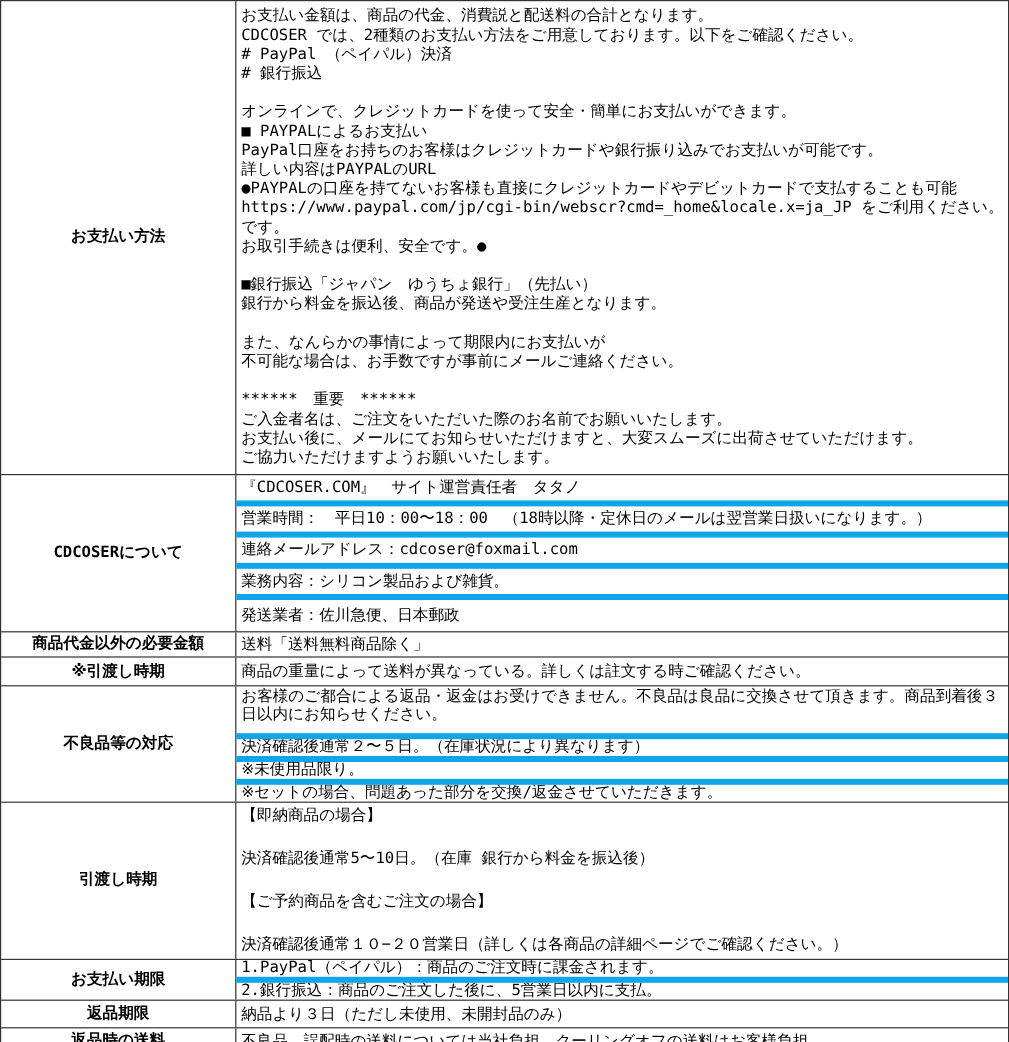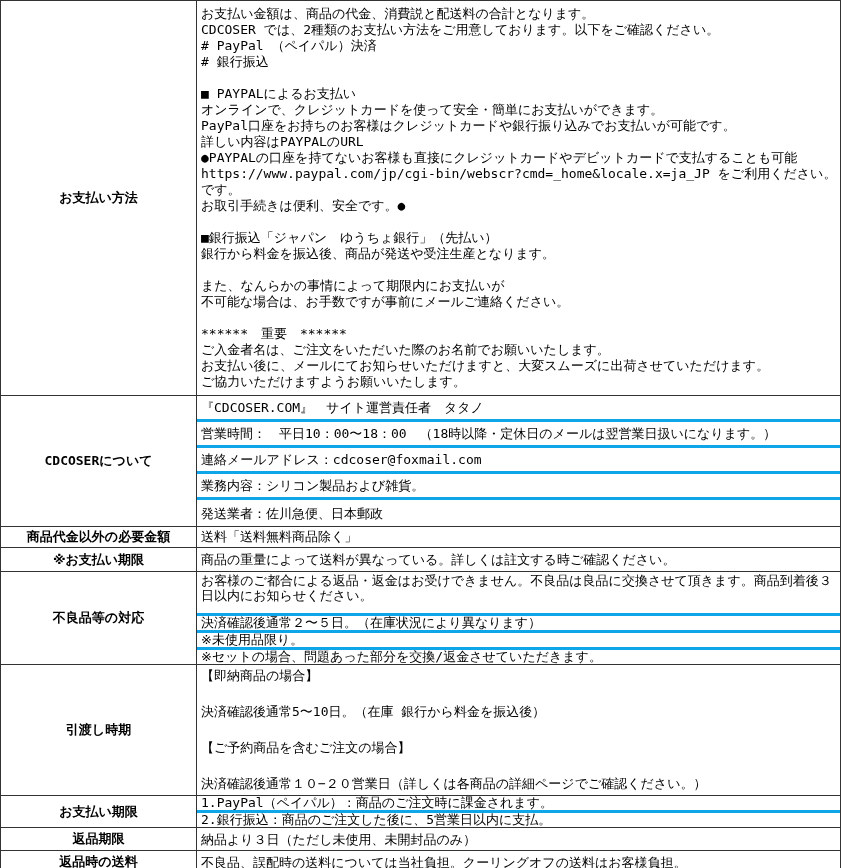--- a/index.html
+++ b/index.html
@@ -16,53 +16,53 @@
     display:flex; align-items:center; justify-content:center;
     font-weight:bold; text-align:right; padding:2px; line-height:16px;
   }
   .content-cell { flex:1 1 auto; min-width:0; display:flex; flex-direction:column; }
   .lines { padding:5px 4px 3px 4px; }
   .line { line-height:16px; min-height:16px; white-space:pre; overflow:hidden; }
   .payment-lines { min-height:394px; }
   .delivery-lines { padding:2px 4px; }
   .delivery-lines .line { line-height:18px; min-height:18px; }
   .subrow {
-    border-bottom:3px solid #0ea5e9; padding:0 4px;
+    border-bottom:5px solid #0ea5e9; padding:0 4px;
     display:flex; align-items:center; line-height:15px;
   }
   .content-cell .subrow:last-child { border-bottom:none; }
   .subrow-about { min-height:26px; }
   .subrow-sm { min-height:13px; line-height:14px; overflow:hidden; }
   .subrow-para {
     min-height:44px; align-items:flex-start; padding:1px 4px;
     display:block; line-height:15px; white-space:pre-wrap; word-break:break-all;
   }
   .single { padding:1px 4px; display:flex; align-items:center; line-height:15px; }
-  .h21 { min-height:20px;font-family:Liberation Mono, monospace; }
+  .h21 { min-height:20px; }
   .h24 { min-height:23px; }
   .h23 { min-height:22px; }
   .bold { font-weight:normal; }
 </style>
 </head>
 <body>
 
 <div class="page">
   <div class="table">
 
     <div class="row">
       <div class="label-cell">お支払い方法</div>
       <div class="content-cell">
         <div class="lines payment-lines">
           <div class="line">お支払い金額は、商品の代金、消費説と配送料の合計となります。</div>
           <div class="line">CDCOSER では、2種類のお支払い方法をご用意しております。以下をご確認ください。</div>
           <div class="line"># PayPal （ペイパル）決済</div>
           <div class="line"># 銀行振込</div>
           <div class="line"></div>
+          <div class="line">オンラインで、クレジットカードを使って安全・簡単にお支払いができます。</div>
           <div class="line">■ PAYPALによるお支払い</div>
-          <div class="line">オンラインで、クレジットカードを使って安全・簡単にお支払いができます。</div>
           <div class="line">PayPal口座をお持ちのお客様はクレジットカードや銀行振り込みでお支払いが可能です。</div>
           <div class="line">詳しい内容はPAYPALのURL</div>
           <div class="line">●PAYPALの口座を持てないお客様も直接にクレジットカードやデビットカードで支払することも可能</div>
           <div class="line">https://www.paypal.com/jp/cgi-bin/webscr?cmd=_home&amp;locale.x=ja_JP をご利用ください。</div>
           <div class="line">です。</div>
           <div class="line">お取引手続きは便利、安全です。●</div>
           <div class="line"></div>
           <div class="line">■銀行振込「ジャパン　ゆうちょ銀行」（先払い）</div>
           <div class="line">銀行から料金を振込後、商品が発送や受注生産となります。</div>
           <div class="line"></div>
@@ -89,21 +89,21 @@
     </div>
 
     <div class="row">
       <div class="label-cell">商品代金以外の必要金額</div>
       <div class="content-cell">
         <div class="single h21">送料「送料無料商品除く」</div>
       </div>
     </div>
 
     <div class="row">
-      <div class="label-cell">※お支払い期限</div>
+      <div class="label-cell">※引渡し時期</div>
       <div class="content-cell">
         <div class="single h24">商品の重量によって送料が異なっている。詳しくは註文する時ご確認ください。</div>
       </div>
     </div>
 
     <div class="row">
       <div class="label-cell">不良品等の対応</div>
       <div class="content-cell">
         <div class="subrow subrow-para">お客様のご都合による返品・返金はお受けできません。不良品は良品に交換させて頂きます。商品到着後３日以内にお知らせください。</div>
         <div class="subrow subrow-sm">決済確認後通常２〜５日。（在庫状況により異なります）</div>

